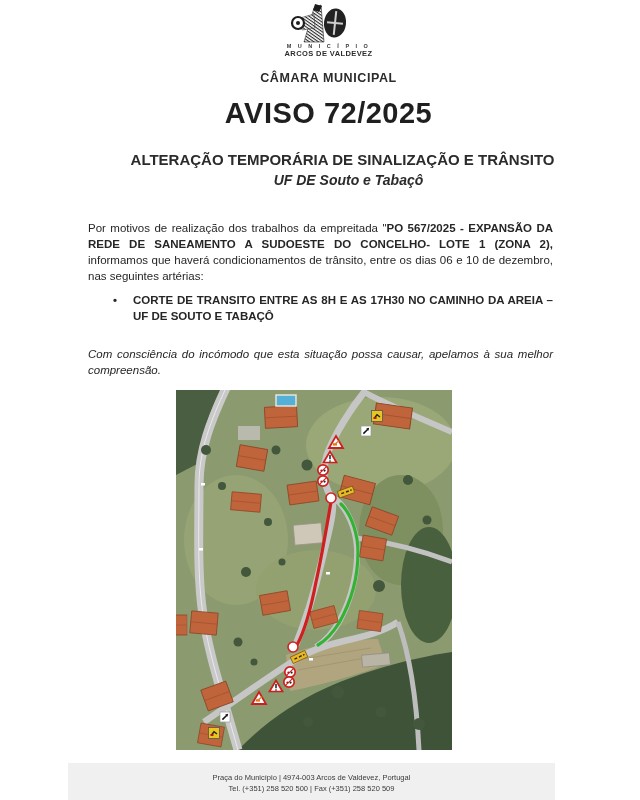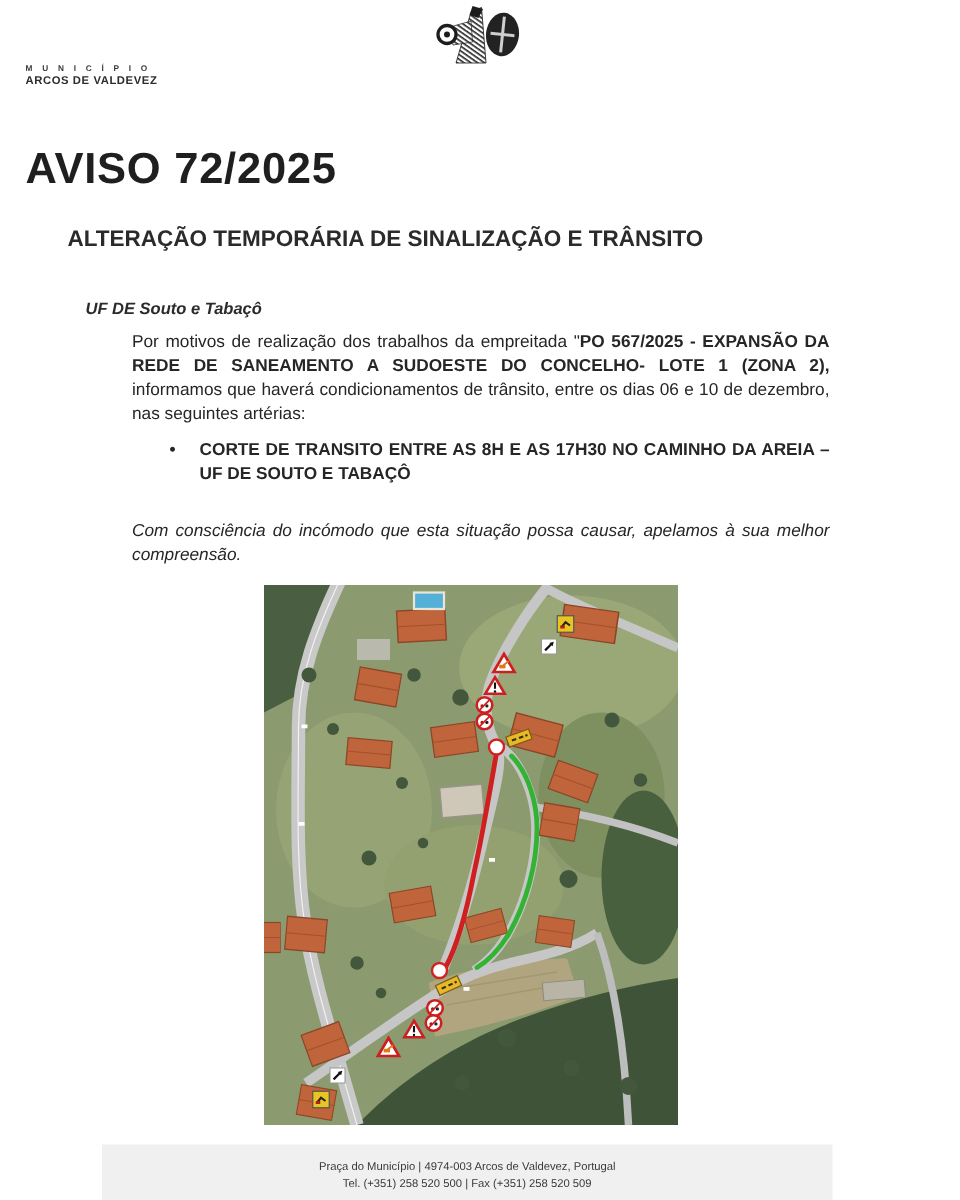--- a/index.html
+++ b/index.html
@@ -1,26 +1,26 @@
 <!DOCTYPE html>
 <html><head>
 <meta charset="utf-8">
 <style>
   html,body{margin:0;padding:0;background:#fff;}
   .page{position:relative;width:640px;height:800px;background:#ffffff;overflow:hidden;
         font-family:"Liberation Sans",sans-serif;color:#222;}
-  .center{left:0;right:0;margin-left:17px;}
+  .center{left:0;right:0;text-align:center;margin-left:17px;}
   .abs{position:absolute;}
   .logo-wrap{top:4px;}
   .muni-small{top:43px;font-size:5.5px;letter-spacing:2.5px;color:#3a3a3a;font-weight:700;}
   .muni-name{top:49px;font-size:7.5px;font-weight:700;color:#2c2c2c;letter-spacing:0.4px;}
   .camara{top:71px;font-size:12.5px;font-weight:700;color:#2b2b2b;letter-spacing:0.6px;}
   .aviso{top:97px;font-size:29px;font-weight:700;color:#1f1f1f;letter-spacing:0.5px;}
   .subtitle{top:151px;font-size:15px;font-weight:700;color:#2b2b2b;padding-left:28px;}
-  .location{top:200px;font-size:11px;font-weight:700;font-style:italic;color:#2b2b2b;padding-left:40px;}
+  .location{top:172px;font-size:14px;font-weight:700;font-style:italic;color:#2b2b2b;padding-left:40px;}
   .body-text{left:88px;width:465px;font-size:11.5px;line-height:16px;text-align:justify;color:#262626;}
   .p1{top:208px;}
   .bullet-row{top:292px;display:flex;font-weight:700;}
   .bullet-row .marker{width:20px;padding-left:25px;flex:0 0 auto;}
   .bullet-row .li-text{flex:1 1 auto;text-align:justify;}
   .p2{top:334px;font-style:italic;}
   .map-box{top:390px;left:176px;width:276px;height:360px;}
   .footer{top:763px;left:68px;width:487px;height:37px;background:#f0f0f0;text-align:center;padding-top:8px;box-sizing:content-box;}
   .footer .f-name{font-size:8.5px;font-weight:700;color:#2e2e2e;font-variant:small-caps;letter-spacing:0.3px;}
   .footer .f-line{font-size:7.5px;color:#3a3a3a;margin-top:2px;text-align:center;}
@@ -48,20 +48,21 @@
       <ellipse cx="47" cy="19" rx="11" ry="14.5" fill="#222222" transform="rotate(6 47 19)"></ellipse>
       <g transform="rotate(6 47 19)">
         <line x1="47" y1="7" x2="47" y2="31" stroke="#cfcfcf" stroke-width="2"></line>
         <line x1="39" y1="19" x2="55" y2="19" stroke="#cfcfcf" stroke-width="2"></line>
       </g>
     </svg>
   </div>
   <div class="abs center muni-small">M U N I C Í P I O</div>
   <div class="abs center muni-name">ARCOS DE VALDEVEZ</div>
 
+  <div class="abs center camara">CÂMARA MUNICIPAL</div>
 
   <div class="abs center aviso">AVISO 72/2025</div>
   <div class="abs center subtitle">ALTERAÇÃO TEMPORÁRIA DE SINALIZAÇÃO E TRÂNSITO</div>
   <div class="abs center location">UF DE Souto e Tabaçô</div>
 
   <p class="abs body-text p1"><span>Por motivos de realização dos trabalhos da empreitada "</span><b>PO 567/2025 - EXPANSÃO DA REDE DE SANEAMENTO A SUDOESTE DO CONCELHO- LOTE 1 (ZONA 2),</b><span> informamos que haverá condicionamentos de trânsito, entre os dias 06 e 10 de dezembro, nas seguintes artérias:</span></p>
 
   <div class="abs body-text bullet-row">
     <span class="marker">•</span>
     <span class="li-text">CORTE DE TRANSITO ENTRE AS 8H E AS 17H30 NO CAMINHO DA AREIA – UF DE SOUTO E TABAÇÔ</span>

